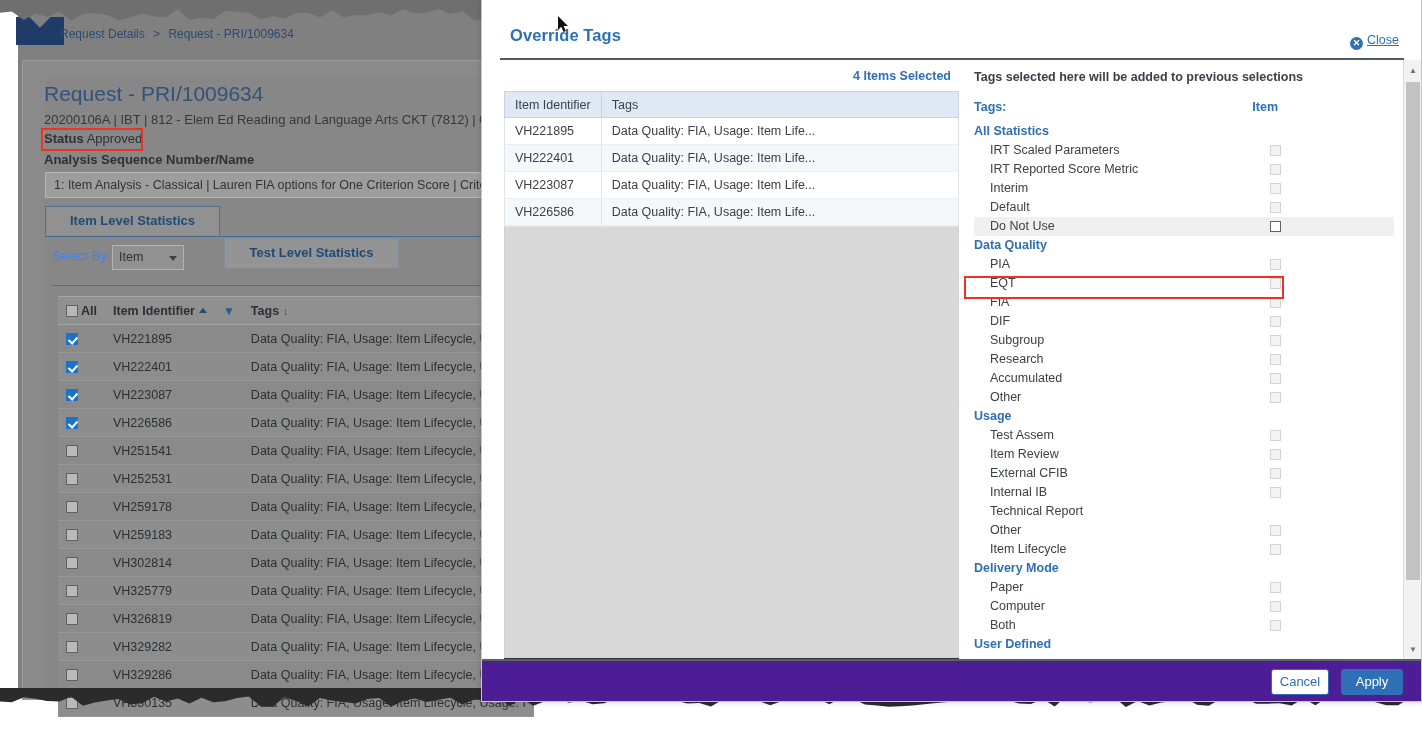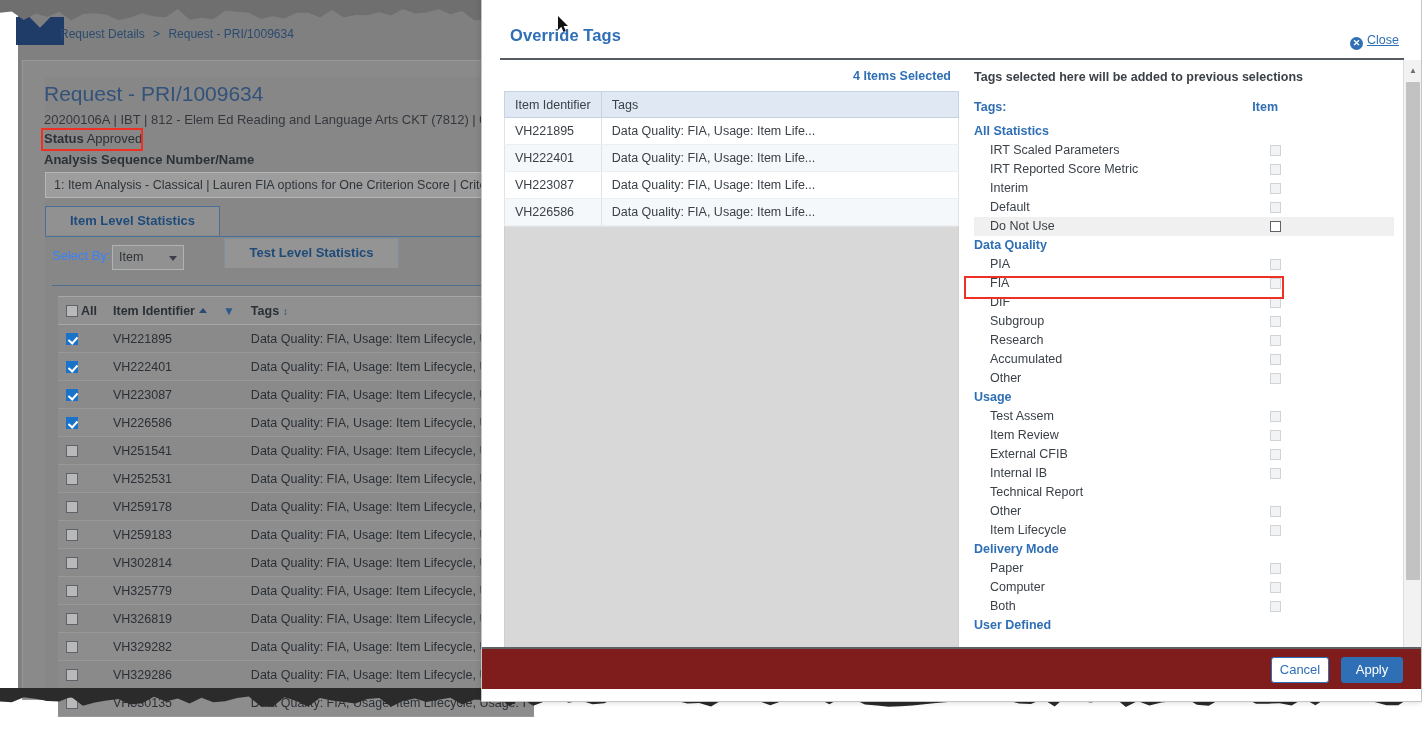--- a/index.html
+++ b/index.html
@@ -264,22 +264,22 @@
   }
   .mscroll .arw.up { top: 2px; }
   .mscroll .arw.dn { bottom: 2px; }
   .mscroll .thumb {
     position: absolute; left: 2px; top: 22px; width: 14px; height: 498px;
     background: #c2c2c2; border-radius: 1px;
   }
 
   
   .modal-footer {
-    position: absolute; left: 0; bottom: 12px; width: 941px; height: 42px;
-    border-top: 2px solid #5b6166; background: #7f1d1d; padding-left: 35px;
+    position: absolute; left: 0; bottom: 0; width: 941px; height: 42px;
+    border-top: 2px solid #5b6166; background: #4c1d95; padding-left: 35px;
   }
   .btn {
     position: absolute; top: 8px; height: 26px; font-size: 13px;
     border-radius: 3px; cursor: pointer; line-height: 24px; text-align: center;
   }
   .btn-cancel {
     right: 94px; width: 58px; background: #fff; color: #2f6fb5;
     border: 1px solid #2f6fb5;
   }
   .btn-apply {
@@ -479,20 +479,21 @@
         </div>
         <div class="tag-list">
             <div class="grp">All Statistics</div>
             <div class="opt"><span>IRT Scaled Parameters</span><span class="obox"></span></div>
             <div class="opt"><span>IRT Reported Score Metric</span><span class="obox"></span></div>
             <div class="opt"><span>Interim</span><span class="obox"></span></div>
             <div class="opt"><span>Default</span><span class="obox"></span></div>
             <div class="opt enabled hl"><span>Do Not Use</span><span class="obox"></span></div>
             <div class="grp">Data Quality</div>
             <div class="opt"><span>PIA</span><span class="obox"></span></div>
+            <div class="opt"><span>EQT</span><span class="obox"></span></div>
             <div class="opt"><span>FIA</span><span class="obox"></span></div>
             <div class="opt"><span>DIF</span><span class="obox"></span></div>
             <div class="opt"><span>Subgroup</span><span class="obox"></span></div>
             <div class="opt"><span>Research</span><span class="obox"></span></div>
             <div class="opt"><span>Accumulated</span><span class="obox"></span></div>
             <div class="opt"><span>Other</span><span class="obox"></span></div>
             <div class="grp">Usage</div>
             <div class="opt"><span>Test Assem</span><span class="obox"></span></div>
             <div class="opt"><span>Item Review</span><span class="obox"></span></div>
             <div class="opt"><span>External CFIB</span><span class="obox"></span></div>

